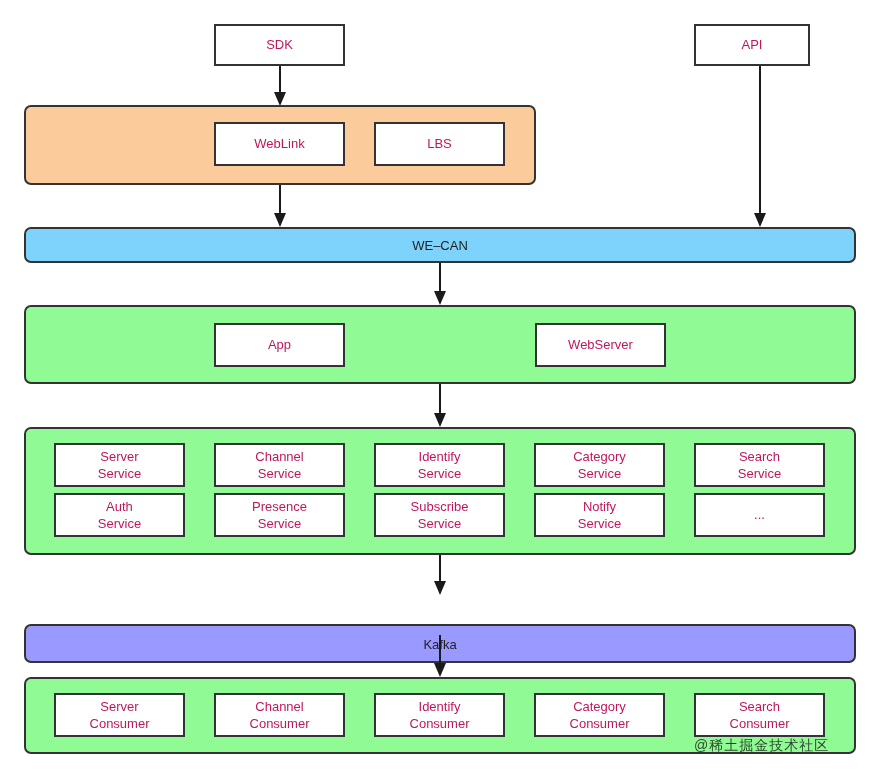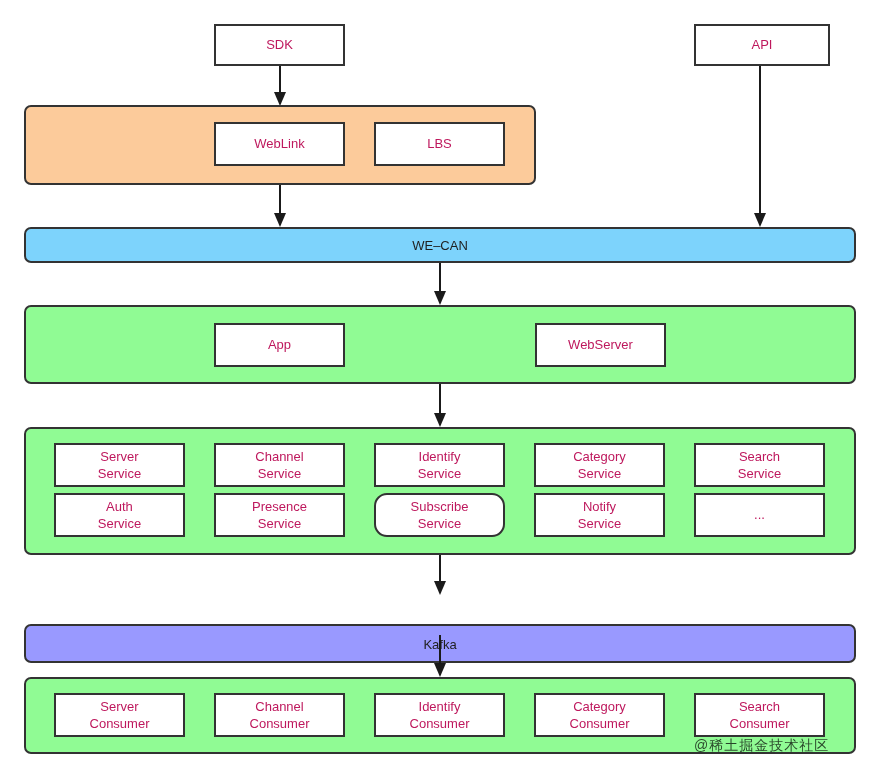--- a/index.html
+++ b/index.html
@@ -82,21 +82,21 @@
     white-space: nowrap;
   }
 </style>
 </head>
 <body>
 
 <div id="canvas">
 
   <div class="node" style="left:214px; top:24px; width:131px; height:42px;">SDK</div>
 
-  <div class="node" style="left:694px; top:24px; width:136px; height:42px;">API</div>
+  <div class="node" style="left:694px; top:24px; width:116px; height:42px;">API</div>
 
   <svg class="connector" style="left:270px; top:66px; width:20px; height:42px;" viewBox="0 0 20 42">
     <line x1="10" y1="0" x2="10" y2="30"></line>
     <polygon points="10,40 4,26 16,26"></polygon>
   </svg>
 
   <svg class="connector" style="left:750px; top:66px; width:20px; height:163px;" viewBox="0 0 20 163">
     <line x1="10" y1="0" x2="10" y2="151"></line>
     <polygon points="10,161 4,147 16,147"></polygon>
   </svg>
@@ -138,21 +138,21 @@
 Service</div>
   <div class="node" style="left:534px; top:443px; width:131px; height:44px;">Category
 Service</div>
   <div class="node" style="left:694px; top:443px; width:131px; height:44px;">Search
 Service</div>
 
   <div class="node" style="left:54px; top:493px; width:131px; height:44px;">Auth
 Service</div>
   <div class="node" style="left:214px; top:493px; width:131px; height:44px;">Presence
 Service</div>
-  <div class="node" style="left:374px; top:493px; width:131px; height:44px;border-radius:13px;">Subscribe
+  <div class="node" style="left:374px; top:493px; width:131px; height:44px;">Subscribe
 Service</div>
   <div class="node" style="left:534px; top:493px; width:131px; height:44px;">Notify
 Service</div>
   <div class="node" style="left:694px; top:493px; width:131px; height:44px;">...</div>
 
   <svg class="connector" style="left:430px; top:555px; width:20px; height:42px;" viewBox="0 0 20 42">
     <line x1="10" y1="0" x2="10" y2="30"></line>
     <polygon points="10,40 4,26 16,26"></polygon>
   </svg>
 

